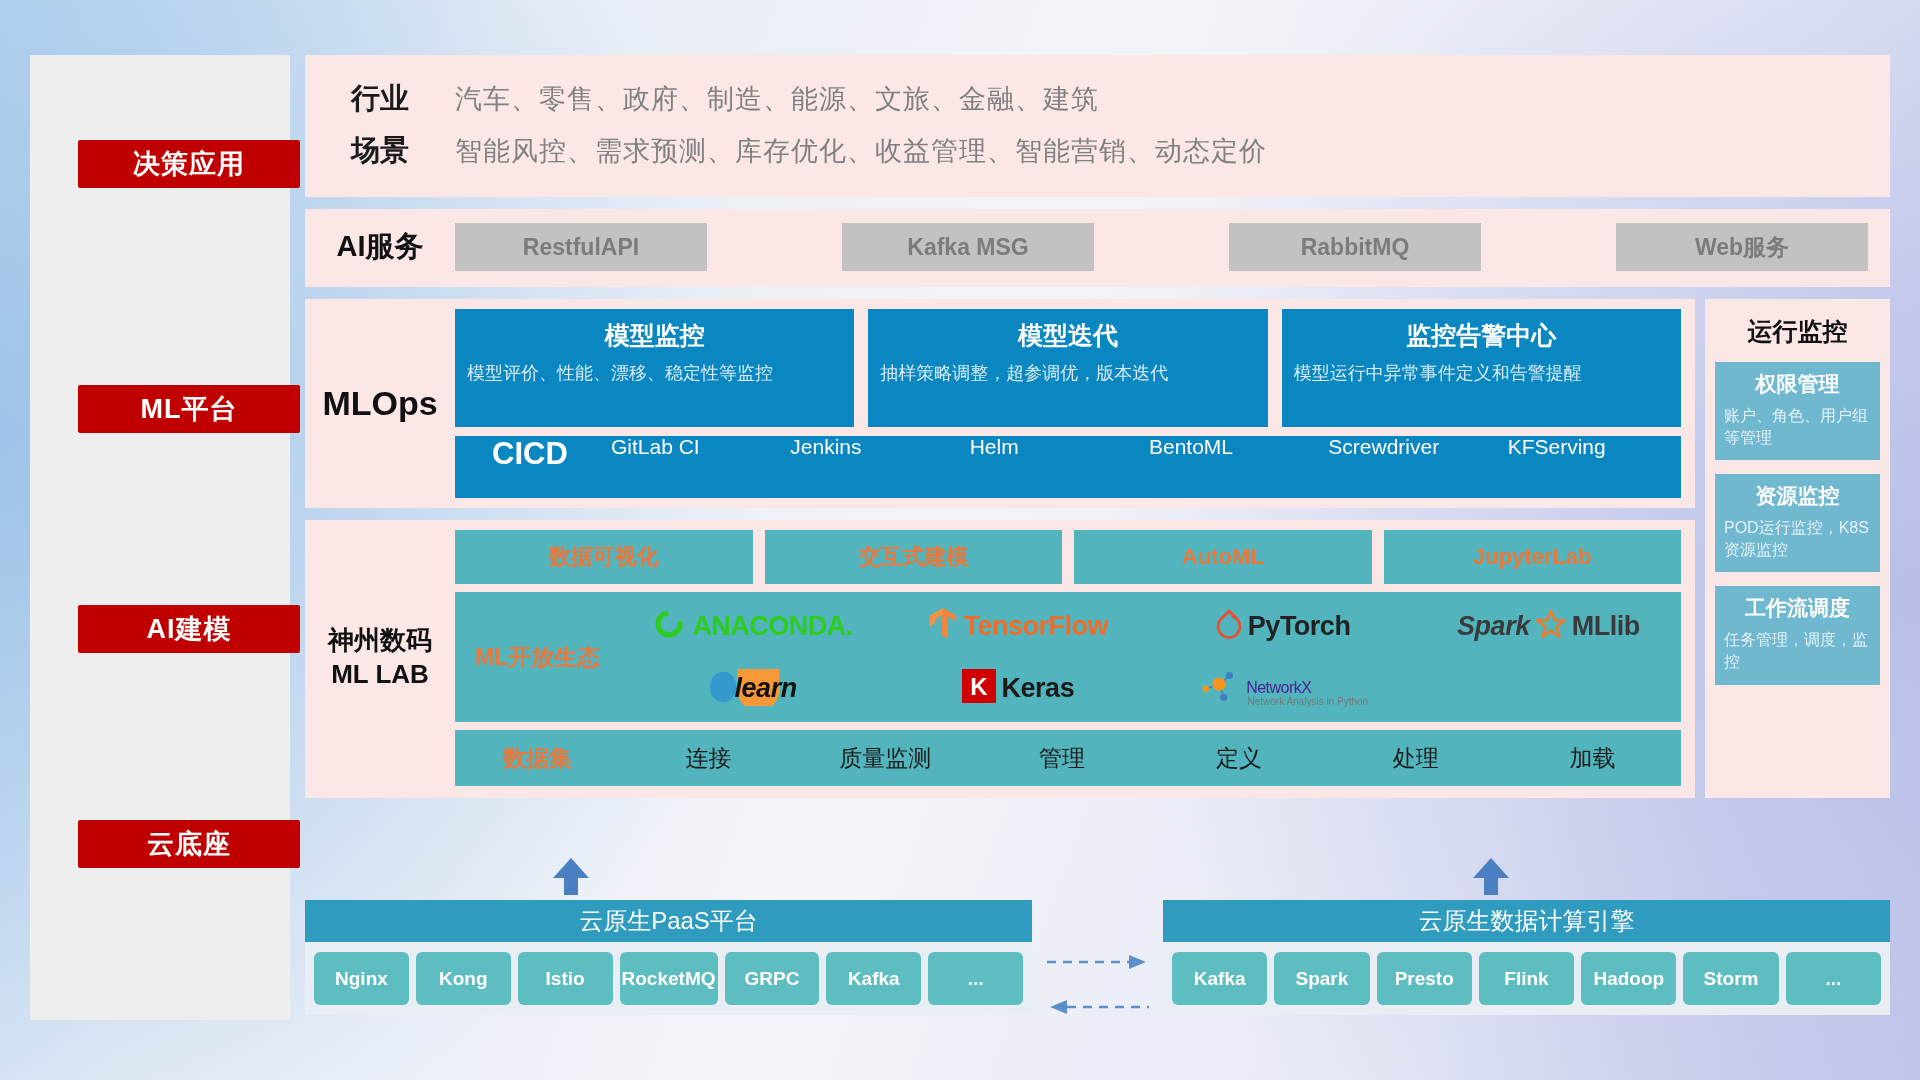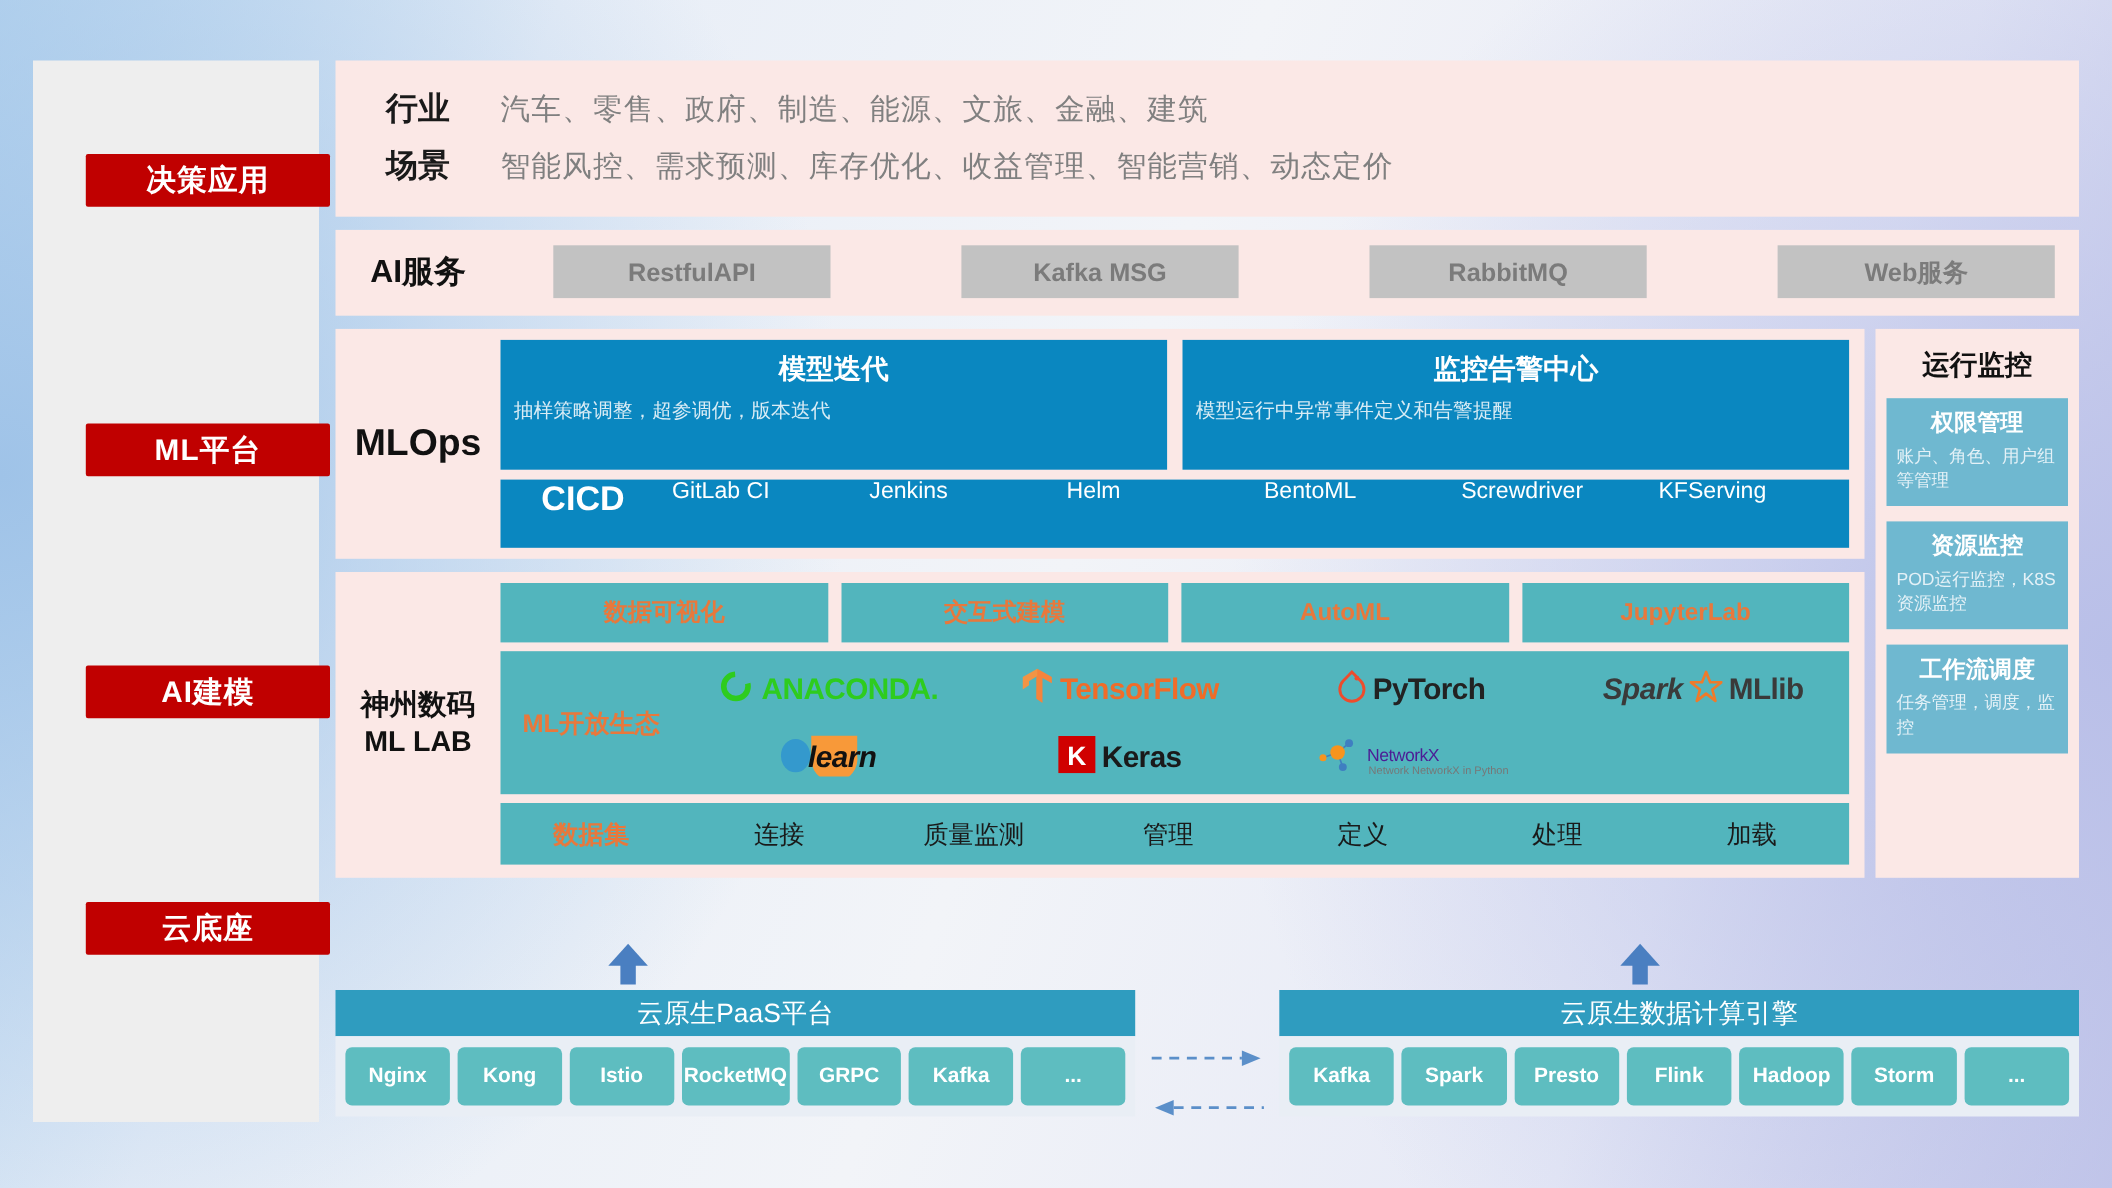--- a/index.html
+++ b/index.html
@@ -34,21 +34,21 @@
   
   .ind-band{ display:flex; padding:18px 0 20px 0; }
   .ind-rows{ flex:1; }
   .ind-row{ display:flex; align-items:center; height:52px; }
   .ind-label{
     width:150px; text-align:center; font-weight:bold; font-size:29px; color:#1a1a1a;
   }
   .ind-val{ font-size:27px; color:#808080; letter-spacing:1px; }
 
   
-  .ais-band{ display:flex; align-items:center; padding:14px 0 16px 0;gap:48px; }
+  .ais-band{ display:flex; align-items:center; padding:14px 0 16px 0; }
   .ais-label{ width:150px; text-align:center; font-weight:bold; font-size:29px; color:#111; }
   .ais-items{ flex:1; display:flex; gap:0; justify-content:space-between; padding-right:22px; }
   .ais-chip{
     background:#c2c2c2; color:#7b7b7b; font-weight:bold; font-size:23px;
     width:252px; height:48px; display:flex; align-items:center; justify-content:center;
   }
 
   
   .mid{ display:flex; gap:10px; }
   .mid-left{ width:1390px; }
@@ -164,20 +164,24 @@
       </div>
   </div>
 
   <div class="mid">
     <div class="mid-left">
 
       <div class="mlops-band">
         <div class="mlops-label">MLOps</div>
         <div class="mlops-right">
           <div class="mlops-cards" id="mlops-cards">
+              <div class="mlops-card">
+                <h4>模型监控</h4>
+                <p>模型评价、性能、漂移、稳定性等监控</p>
+              </div>
               <div class="mlops-card">
                 <h4>模型迭代</h4>
                 <p>抽样策略调整，超参调优，版本迭代</p>
               </div>
               <div class="mlops-card">
                 <h4>监控告警中心</h4>
                 <p>模型运行中异常事件定义和告警提醒</p>
               </div>
             </div>
           <div class="cicd">
@@ -255,21 +259,21 @@
                   <span><svg width="42" height="36" viewBox="0 0 44 38">
                       <line x1="8" y1="22" x2="22" y2="17" stroke="#3f7fc1" stroke-width="1.6"></line>
                       <line x1="22" y1="17" x2="33" y2="8" stroke="#3f7fc1" stroke-width="1.6"></line>
                       <line x1="22" y1="17" x2="27" y2="31" stroke="#3f7fc1" stroke-width="1.6"></line>
                       <circle cx="22" cy="17" r="7" fill="#f7941e"></circle>
                       <circle cx="8" cy="22" r="3.4" fill="#f7941e"></circle>
                       <circle cx="33" cy="8" r="3.8" fill="#3f7fc1"></circle>
                       <circle cx="27" cy="31" r="3.8" fill="#3f7fc1"></circle>
                     </svg></span>
                   <span class="logo-txt" style="color: #4c1d95; font-weight: normal; font-size: 16px;">NetworkX</span>
-                  <span style="font-size: 10px; color: rgb(119, 119, 119); margin-left: -70px; margin-top: 26px; position: relative;">Network NetworkX in Python</span>
+                  <span style="font-size: 10px; color: rgb(119, 119, 119); margin-left: -70px; margin-top: 26px; position: relative;">Network Analysis in Python</span>
                 </div>
               </div>
           </div>
 
           <div class="ds">
             <div class="ds-title">数据集</div>
             <div class="ds-items" id="ds-items">
                 <div class="ds-item">连接</div>
                 <div class="ds-item">质量监测</div>
                 <div class="ds-item">管理</div>

